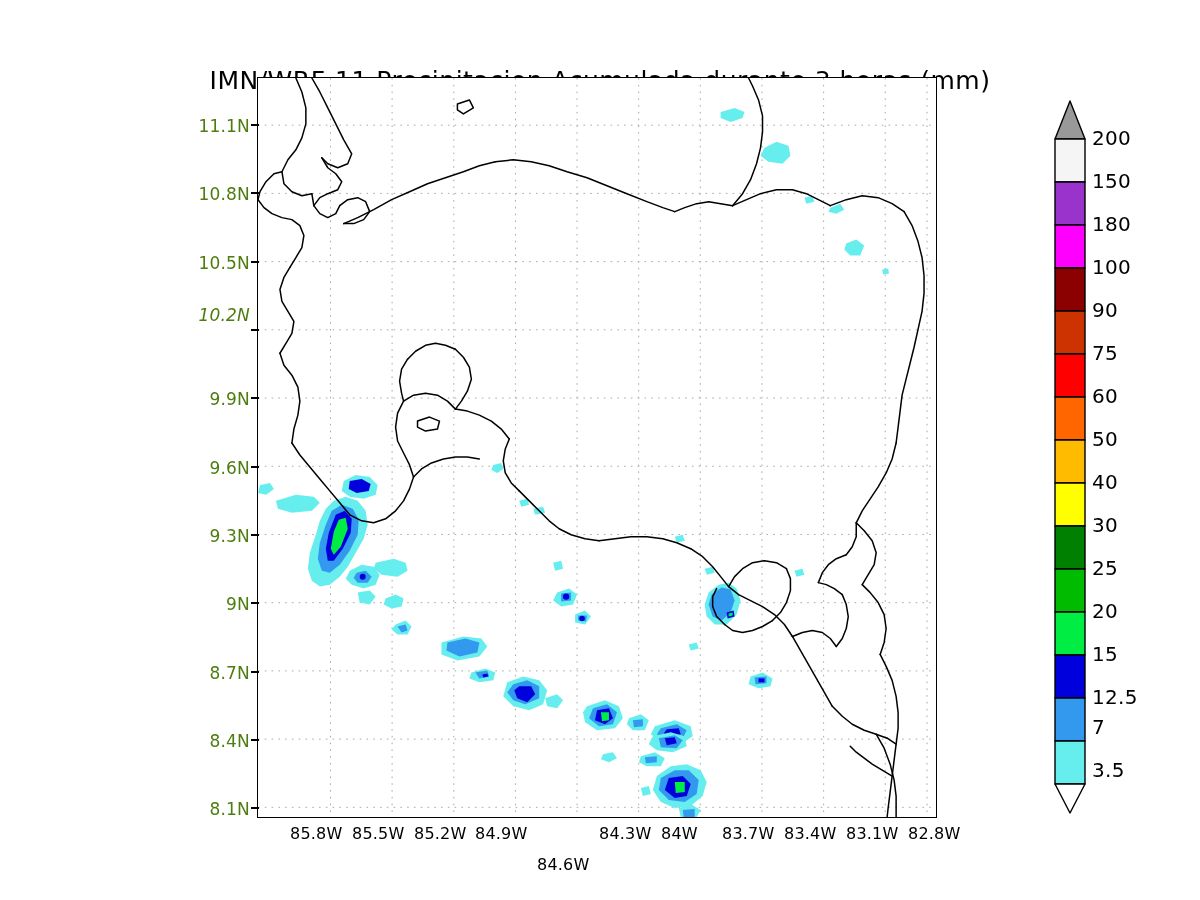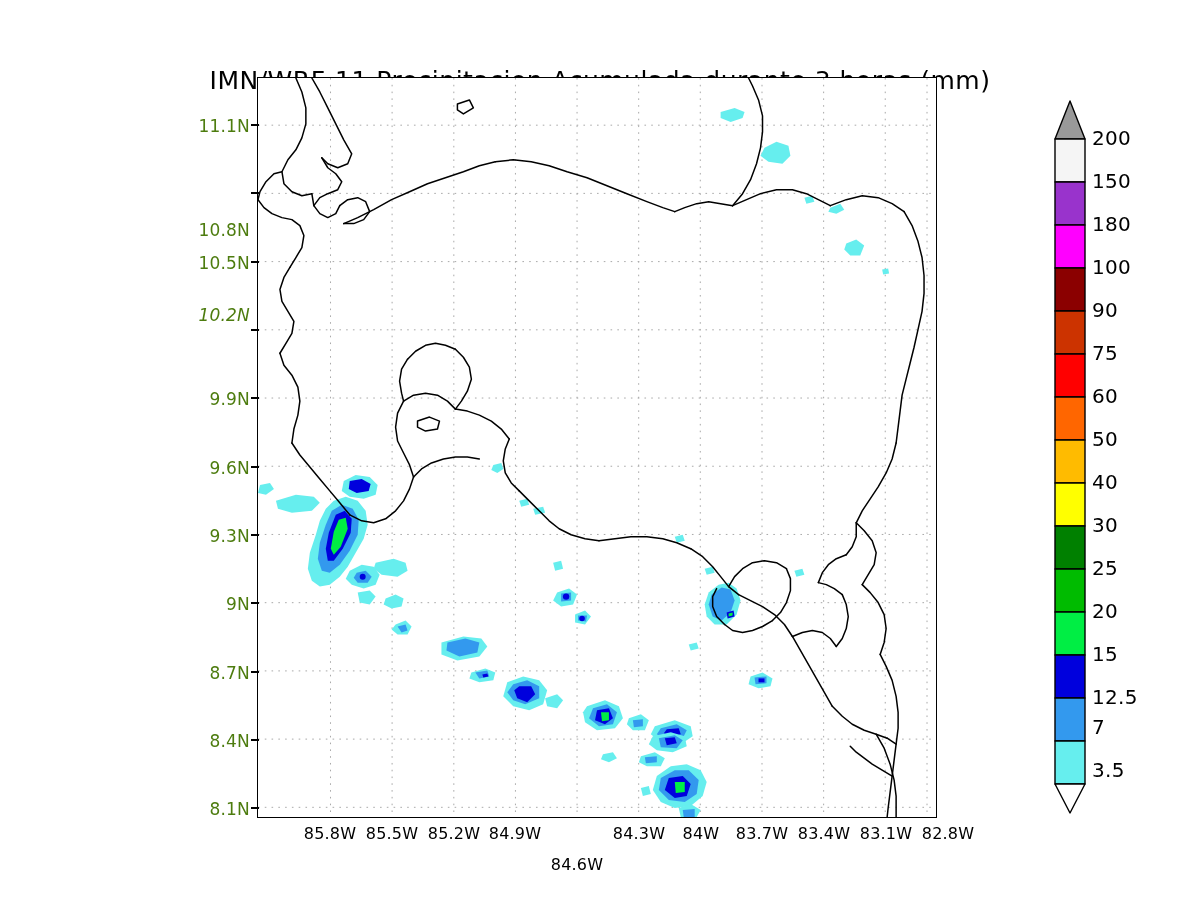--- a/index.html
+++ b/index.html
@@ -50,21 +50,21 @@
   .ylab{
     position:absolute;
     text-align:right;
     font-size:17px;color:#4d7c0f;
     font-family:"DejaVu Sans", sans-serif;
     width:70px;
     letter-spacing:0.2px;
   }
   .xlab{
     position:absolute;
-    text-align:center;
+    text-align:left;
     font-size:16px;color:#000;
     font-family:"DejaVu Sans", sans-serif;
     width:80px;
     letter-spacing:0.2px;
   }
   .tick-v{position:absolute;background:#000;width:8px;height:1.6px;}
 
   
   #cbar{
     position:absolute;
@@ -323,21 +323,21 @@
 
           <path d="M156 400 L164 392 L174 386 L186 382 L198 380 L210 380 L222 382"></path>
         </g>
 
       </g>
     </svg>
   </div>
 
   <div>
     <div class="ylab" style="left:180px;top:116px;">11.1N</div>
-    <div class="ylab" style="left:180px;top:184px;margin-top:36px;">10.8N</div>
+    <div class="ylab" style="left:180px;top:184px;">10.8N</div>
     <div class="ylab" style="left:180px;top:253px;">10.5N</div>
     <div class="ylab" style="left:180px;top:305px;font-style:italic;">10.2N</div>
     <div class="ylab" style="left:180px;top:389px;">9.9N</div>
     <div class="ylab" style="left:180px;top:458px;">9.6N</div>
     <div class="ylab" style="left:180px;top:526px;">9.3N</div>
     <div class="ylab" style="left:180px;top:594px;">9N</div>
     <div class="ylab" style="left:180px;top:663px;">8.7N</div>
     <div class="ylab" style="left:180px;top:731px;">8.4N</div>
     <div class="ylab" style="left:180px;top:799px;">8.1N</div>
 

